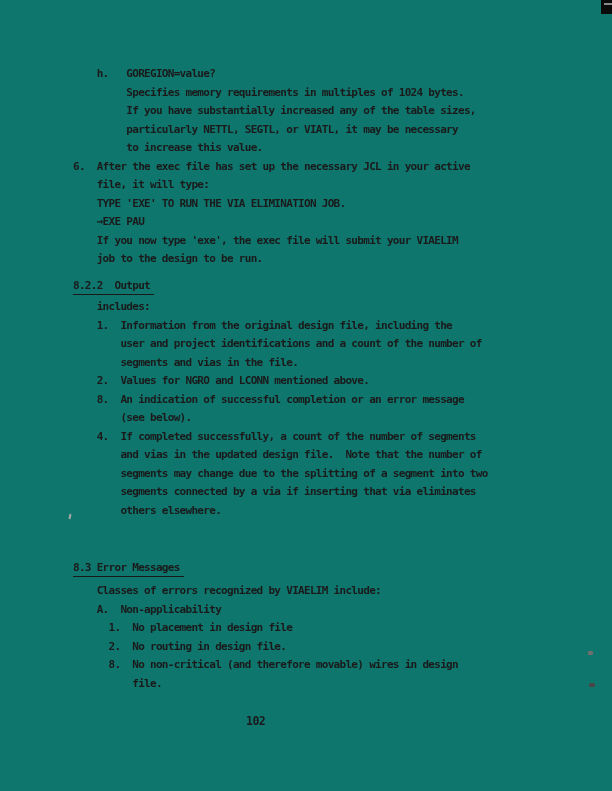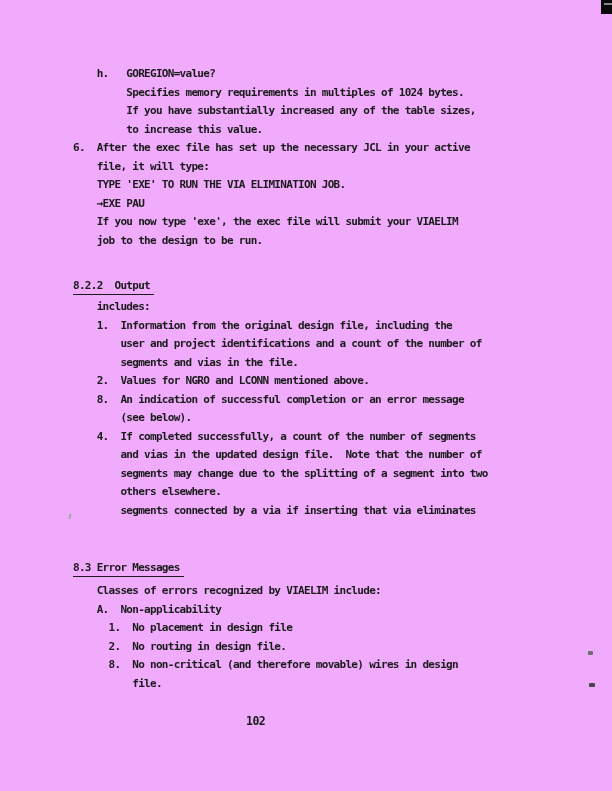--- a/index.html
+++ b/index.html
@@ -10,21 +10,21 @@
     width: 612px;
     height: 791px;
     position: relative;
     overflow: hidden;
     background: #fdfdfd;
     font-family: "DejaVu Sans Mono", "Liberation Mono", monospace;
   }
   .scan-page {
     position: absolute;
     inset: 0;
-    background: #f0abfc;
+    background: #0f766e;
   }
   .text-block {
     position: absolute;
     left: 73px;
   }
   .doc-line {
     white-space: pre;
     font-family: "DejaVu Sans Mono", "Liberation Mono", monospace;
     font-weight: bold;
     font-size: 11px;
@@ -110,20 +110,21 @@
 </style>
 </head>
 <body>
 
 <div class="scan-page">
 
   <div class="text-block" style="top:65px;">
     <div class="doc-line">    h.   GOREGION=value?</div>
     <div class="doc-line">         Specifies memory requirements in multiples of 1024 bytes.</div>
     <div class="doc-line">         If you have substantially increased any of the table sizes,</div>
+    <div class="doc-line">         particularly NETTL, SEGTL, or VIATL, it may be necessary</div>
     <div class="doc-line">         to increase this value.</div>
     <div class="doc-line">6.  After the exec file has set up the necessary JCL in your active</div>
     <div class="doc-line">    file, it will type:</div>
     <div class="doc-line">    TYPE 'EXE' TO RUN THE VIA ELIMINATION JOB.</div>
     <div class="doc-line">    →EXE PAU</div>
     <div class="doc-line">    If you now type 'exe', the exec file will submit your VIAELIM</div>
     <div class="doc-line">    job to the design to be run.</div>
   </div>
 
   <div class="section-heading" style="top:274px;">
@@ -134,22 +135,22 @@
     <div class="doc-line">    includes:</div>
     <div class="doc-line">    1.  Information from the original design file, including the</div>
     <div class="doc-line">        user and project identifications and a count of the number of</div>
     <div class="doc-line">        segments and vias in the file.</div>
     <div class="doc-line">    2.  Values for NGRO and LCONN mentioned above.</div>
     <div class="doc-line">    8.  An indication of successful completion or an error message</div>
     <div class="doc-line">        (see below).</div>
     <div class="doc-line">    4.  If completed successfully, a count of the number of segments</div>
     <div class="doc-line">        and vias in the updated design file.  Note that the number of</div>
     <div class="doc-line">        segments may change due to the splitting of a segment into two</div>
+    <div class="doc-line">        segments connected by a via if inserting that via eliminates</div>
     <div class="doc-line">        others elsewhere.</div>
-    <div class="doc-line">        segments connected by a via if inserting that via eliminates</div>
   </div>
 
   <div class="section-heading" style="top:556px;">
     <span class="heading-text">8.3 Error Messages</span>
   </div>
 
   <div class="text-block" style="top:582px;">
     <div class="doc-line">    Classes of errors recognized by VIAELIM include:</div>
     <div class="doc-line">    A.  Non-applicability</div>
     <div class="doc-line">      1.  No placement in design file</div>

